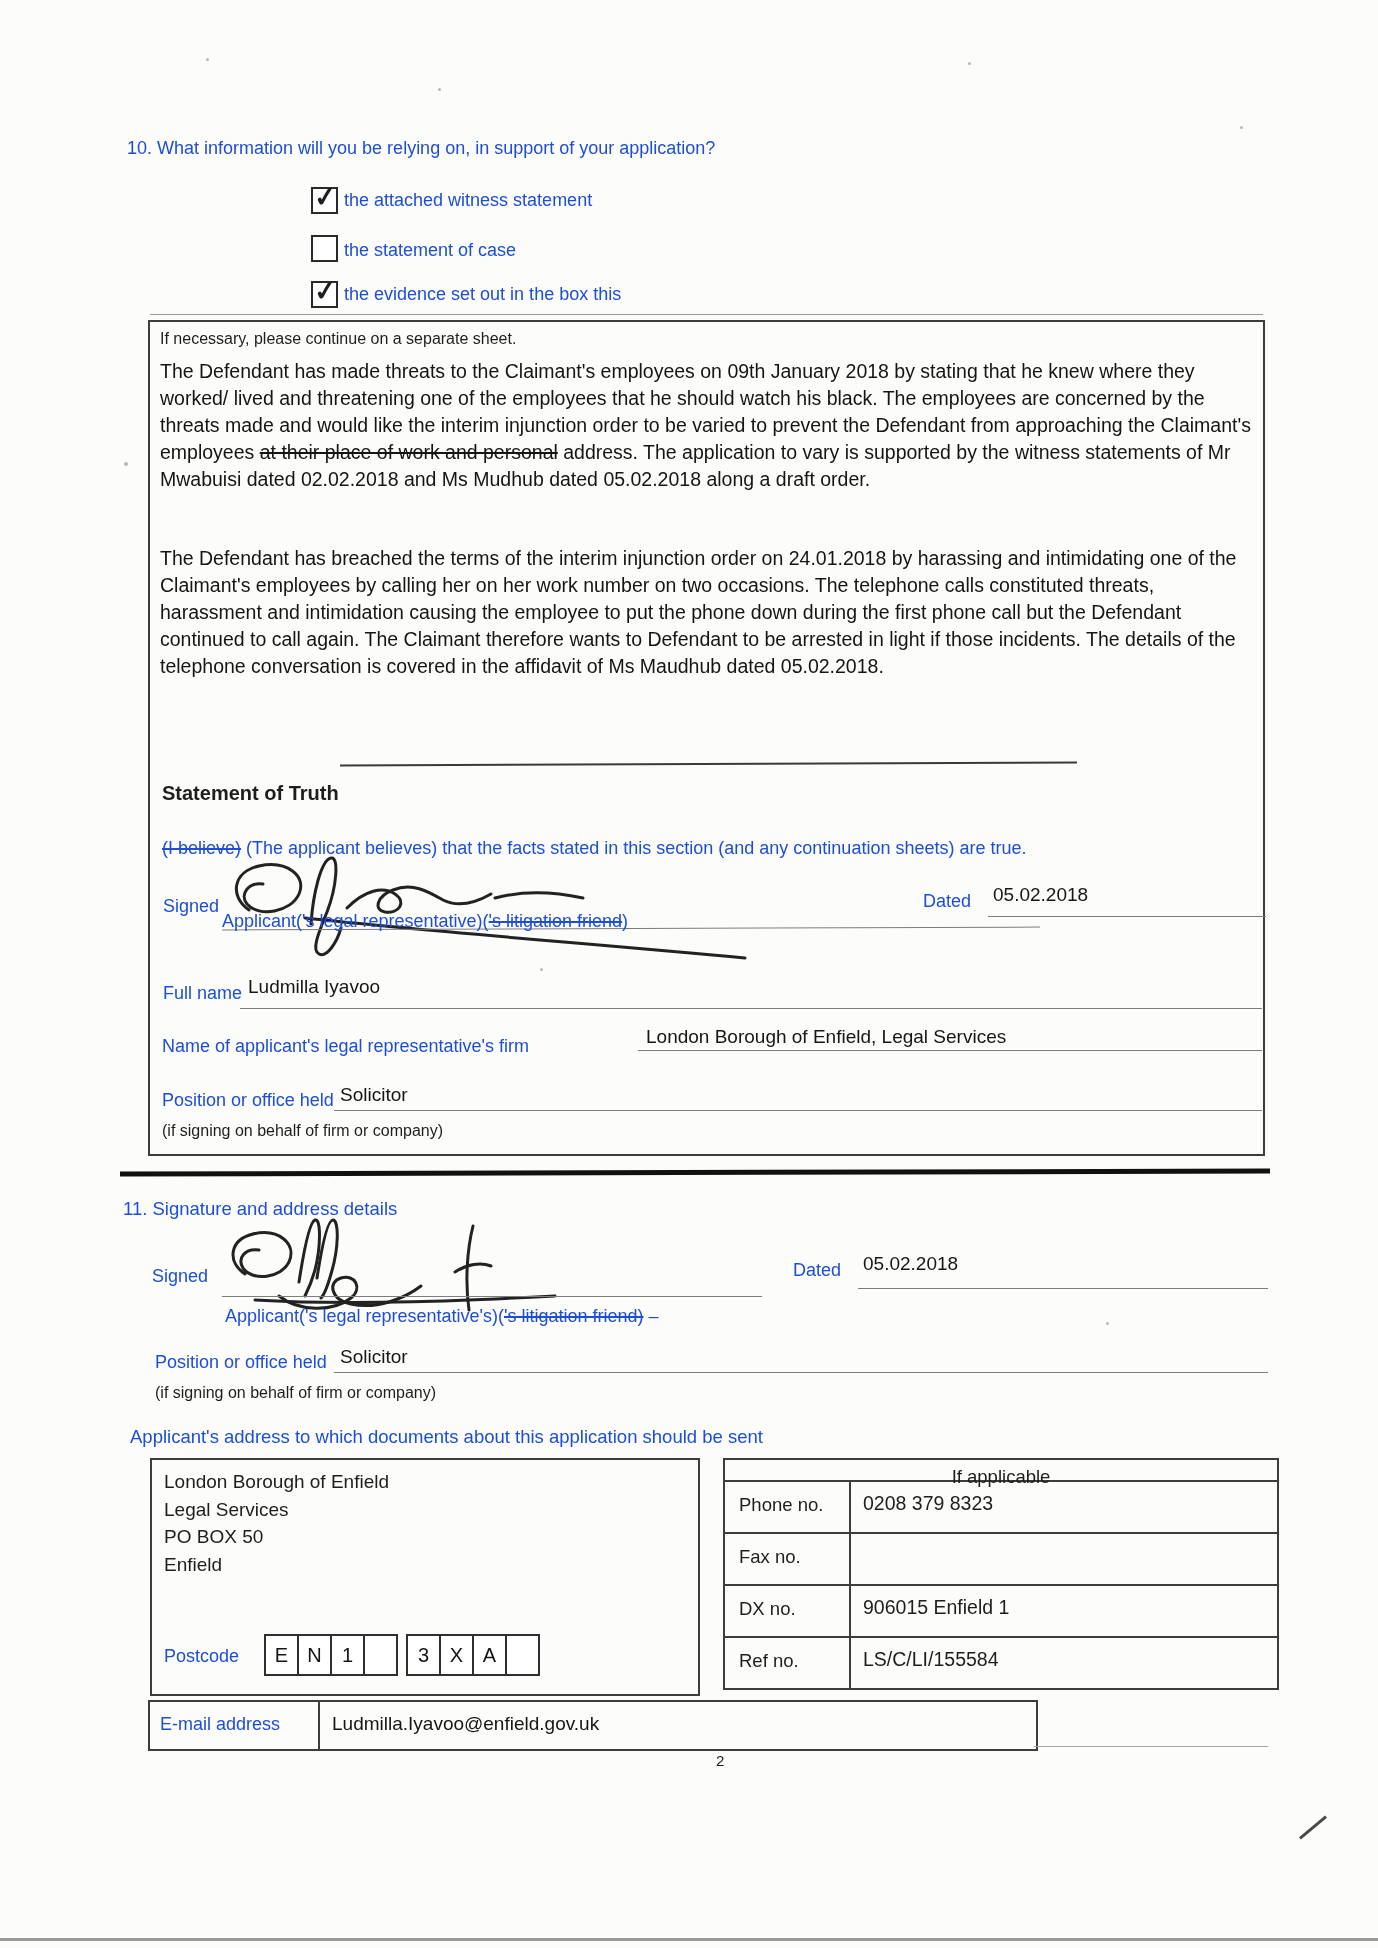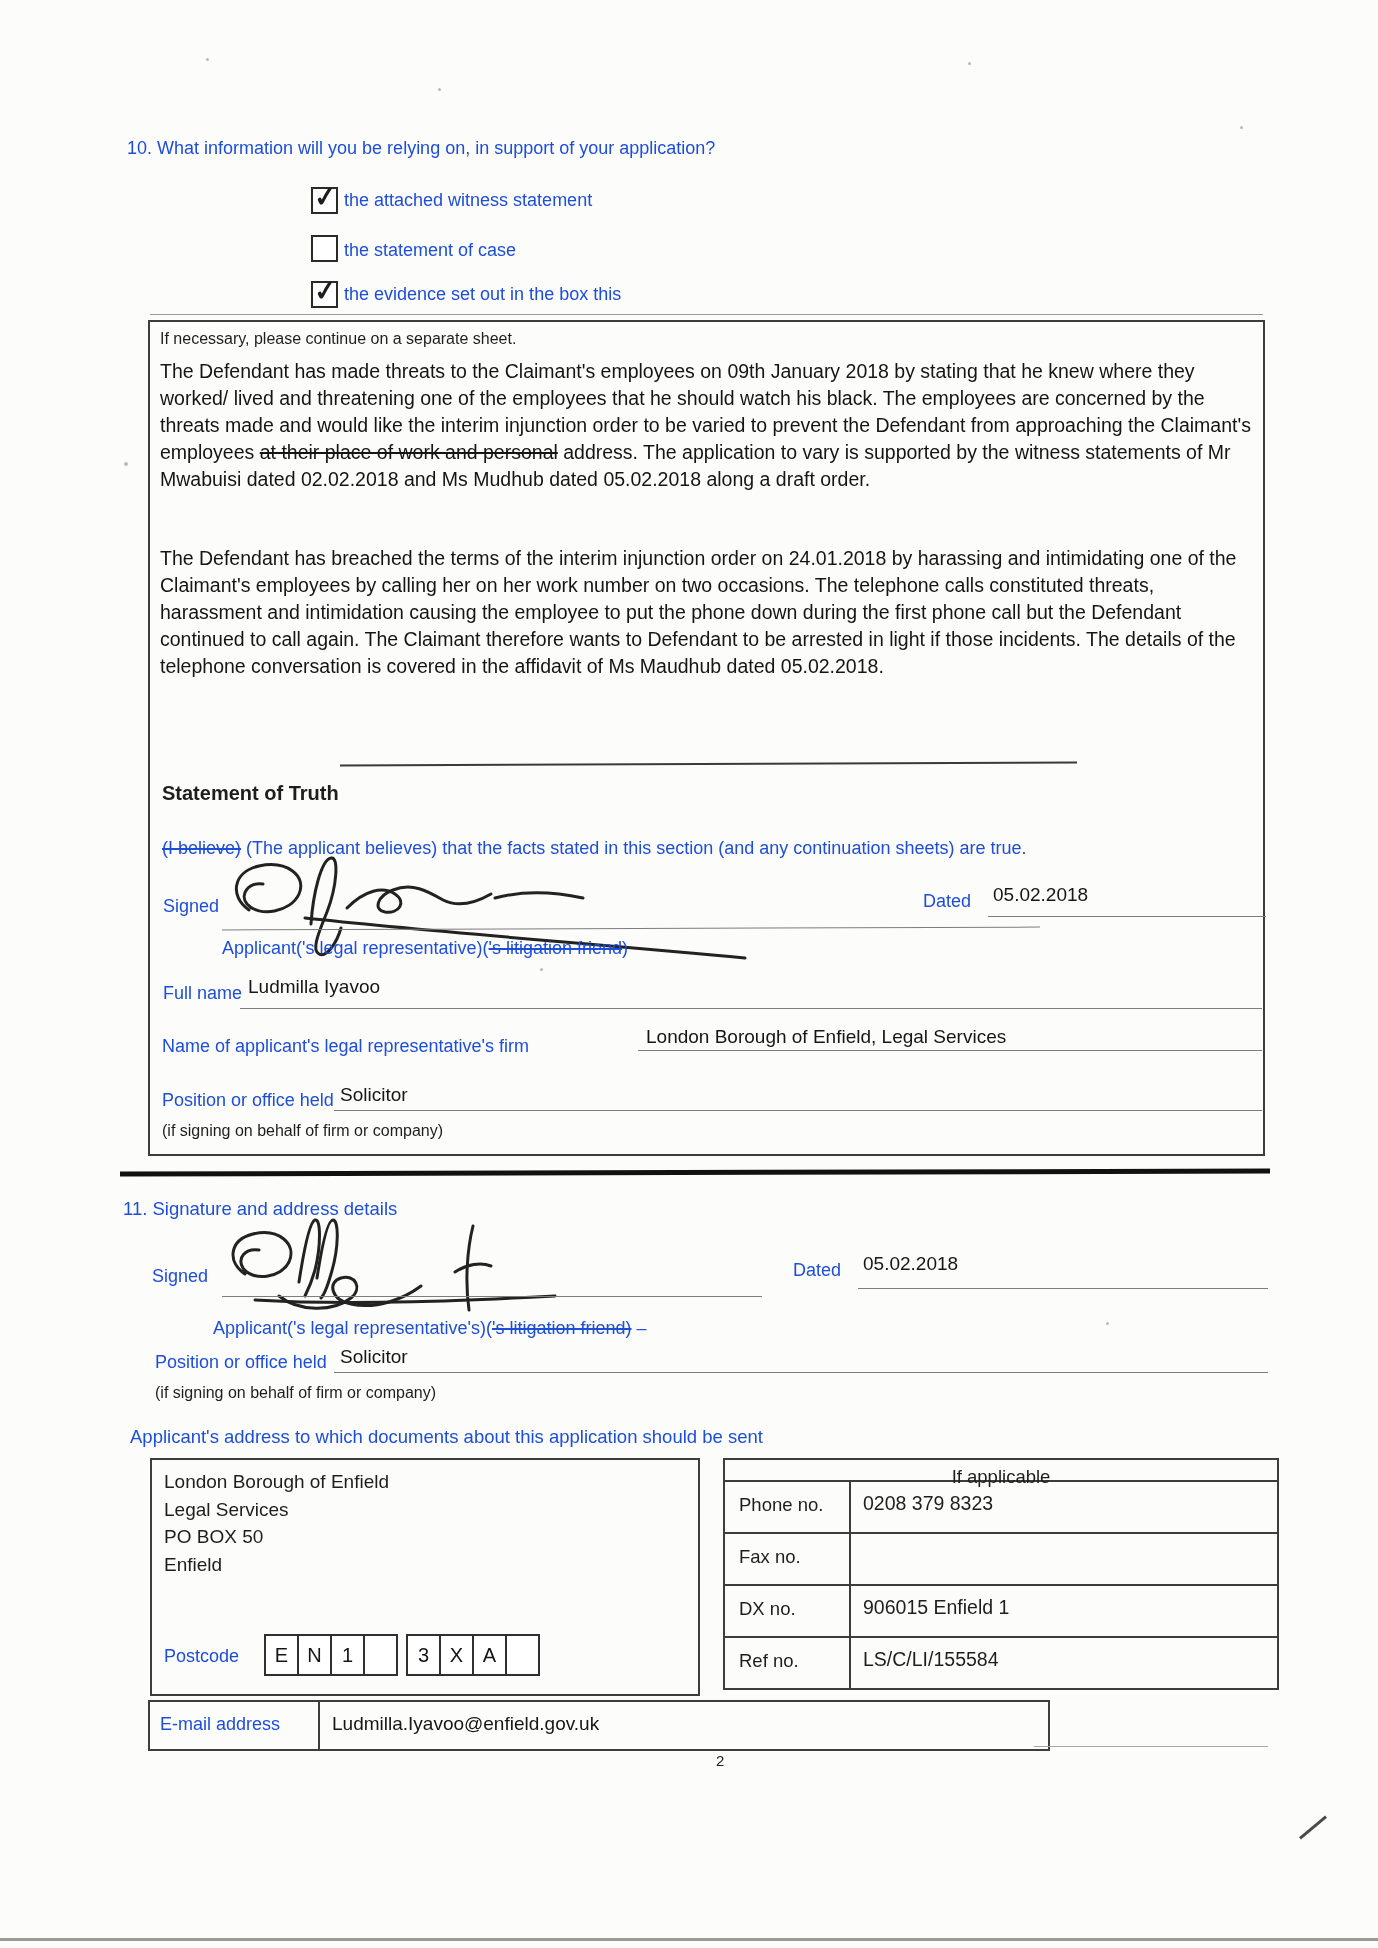--- a/index.html
+++ b/index.html
@@ -74,21 +74,21 @@
     <path d="M34 64 C14 50 18 26 44 20 C72 14 92 30 84 48 C76 66 44 72 32 58 C24 48 34 36 48 38"></path>
     <path d="M96 78 C98 48 106 14 116 12 C124 10 122 40 112 66 C104 86 96 104 104 108 C112 112 122 96 126 82"></path>
     <path d="M132 62 C150 44 168 40 180 48 C192 56 184 68 170 66 C158 64 162 50 178 44 C198 36 214 46 228 54 C244 62 262 56 276 48"></path>
     <path d="M280 52 C310 44 340 46 368 52"></path>
     <path d="M90 72 C220 86 380 98 530 112"></path>
   </svg>
   <div class="uline" style="left:222px;top:928px;width:818px;transform:rotate(-0.2deg);"></div>
   <div class="abs lbl" style="left:923px;top:891px;">Dated</div>
   <div class="abs val" style="left:993px;top:884px;">05.02.2018</div>
   <div class="uline" style="left:988px;top:916px;width:278px;"></div>
-  <div class="abs lbl" style="left:222px;top:938px;">
+  <div class="abs lbl" style="left:222px;top:911px;">
     <span>Applicant('s legal representative)(</span><span class="strike">'s litigation friend</span><span>)</span>
   </div>
 
   <div class="abs lbl" style="left:163px;top:983px;">Full name</div>
   <div class="abs val" style="left:248px;top:976px;">Ludmilla Iyavoo</div>
   <div class="uline" style="left:240px;top:1008px;width:1022px;"></div>
 
   <div class="abs lbl" style="left:162px;top:1036px;">Name of applicant's legal representative's firm</div>
   <div class="abs val" style="left:646px;top:1026px;">London Borough of Enfield, Legal Services</div>
   <div class="uline" style="left:638px;top:1050px;width:624px;"></div>
@@ -108,21 +108,21 @@
     <path d="M84 70 C88 44 94 10 100 8 C106 6 106 34 100 58 C96 72 92 80 90 84"></path>
     <path d="M102 66 C106 40 112 8 118 8 C124 8 124 36 116 62 C112 76 108 84 106 86"></path>
     <path d="M64 84 C84 100 118 100 136 86 C148 76 140 62 126 66 C112 70 116 88 136 92 C162 98 190 86 206 74"></path>
     <path d="M258 14 C252 38 250 70 254 98 M240 60 C252 52 266 50 276 54"></path>
     <path d="M40 88 C140 94 260 88 340 84"></path>
   </svg>
   <div class="uline" style="left:222px;top:1296px;width:540px;"></div>
   <div class="abs lbl" style="left:793px;top:1260px;">Dated</div>
   <div class="abs val" style="left:863px;top:1253px;">05.02.2018</div>
   <div class="uline" style="left:858px;top:1288px;width:410px;"></div>
-  <div class="abs lbl" style="left:213px;top:1306px;margin-top:12px;">
+  <div class="abs lbl" style="left:225px;top:1306px;">
     <span>Applicant('s legal representative's)(</span><span class="strike">'s litigation friend)</span><span> –</span>
   </div>
 
   <div class="abs lbl" style="left:155px;top:1352px;">Position or office held</div>
   <div class="abs val" style="left:340px;top:1346px;">Solicitor</div>
   <div class="uline" style="left:334px;top:1372px;width:934px;"></div>
   <div class="abs small" style="left:155px;top:1384px;">(if signing on behalf of firm or company)</div>
 
   <div class="abs lbl" style="left:130px;top:1426px;font-size:18.5px;">Applicant's address to which documents about this application should be sent</div>
 
@@ -161,21 +161,21 @@
     <div class="crow">
       <div class="clabel">DX no.</div>
       <div class="cval">906015 Enfield 1</div>
     </div>
     <div class="crow">
       <div class="clabel">Ref no.</div>
       <div class="cval">LS/C/LI/155584</div>
     </div>
   </div>
 
-  <div class="box" style="left:148px;top:1700px;width:886px;height:47px;padding-left:12px;">
+  <div class="box" style="left:148px;top:1700px;width:886px;height:47px;">
     <div style="position:absolute;left:168px;top:0;bottom:0;border-left:2px solid #3d3d3d;"></div>
     <div class="abs lbl" style="left:10px;top:12px;">E-mail address</div>
     <div class="abs val" style="left:182px;top:11px;">Ludmilla.Iyavoo@enfield.gov.uk</div>
   </div>
   <div class="uline" style="left:1034px;top:1746px;width:234px;border-top-color:#a5a5a5;"></div>
 
   <div class="abs" style="left:716px;top:1752px;font-size:15px;">2</div>
 
   <div class="abs" style="left:1296px;top:1826px;width:34px;border-top:3px solid #4a4a4a;transform:rotate(-40deg);"></div>
   <div class="abs" style="left:0;top:1938px;width:1378px;border-top:3px solid #9a9a9a;"></div>

